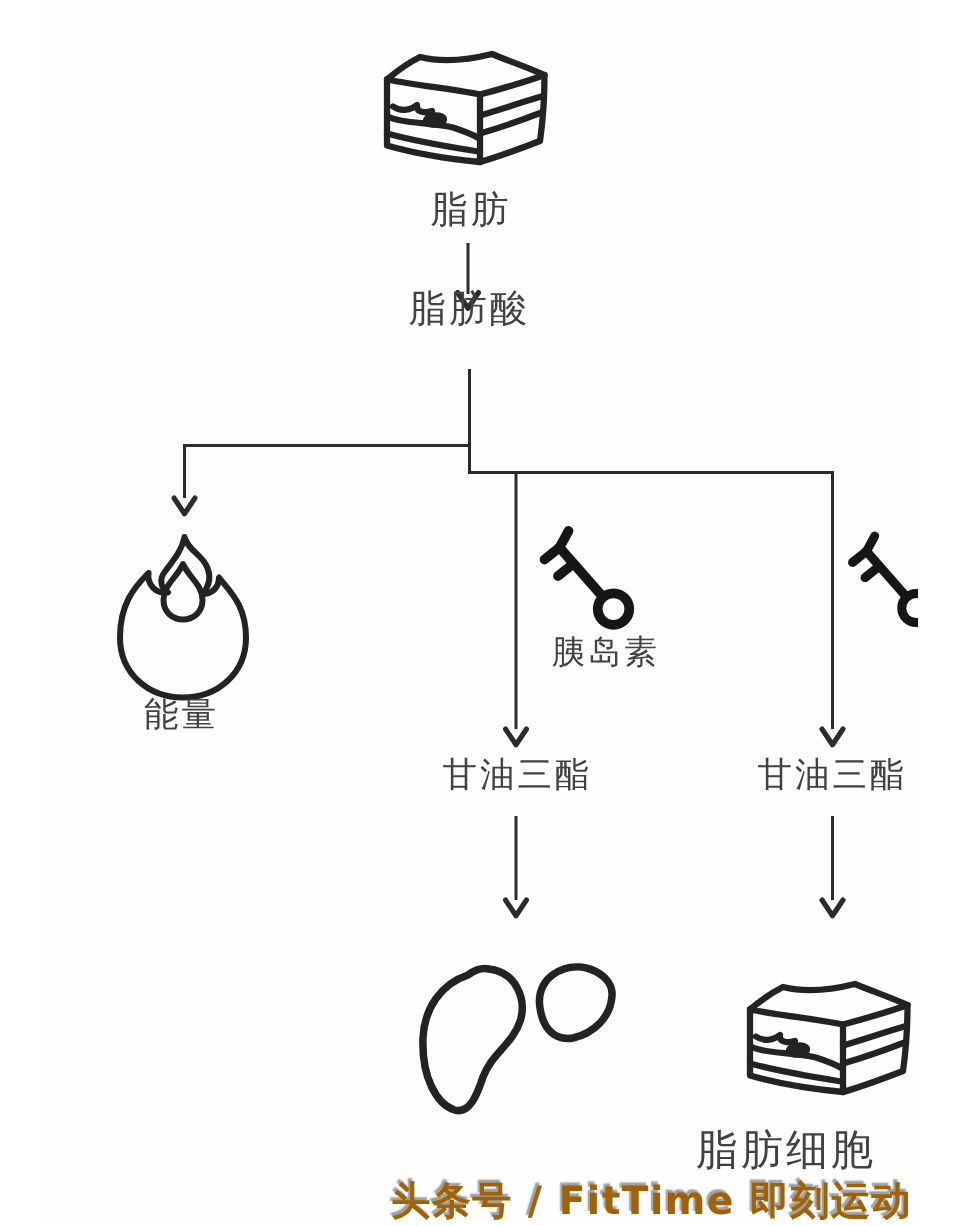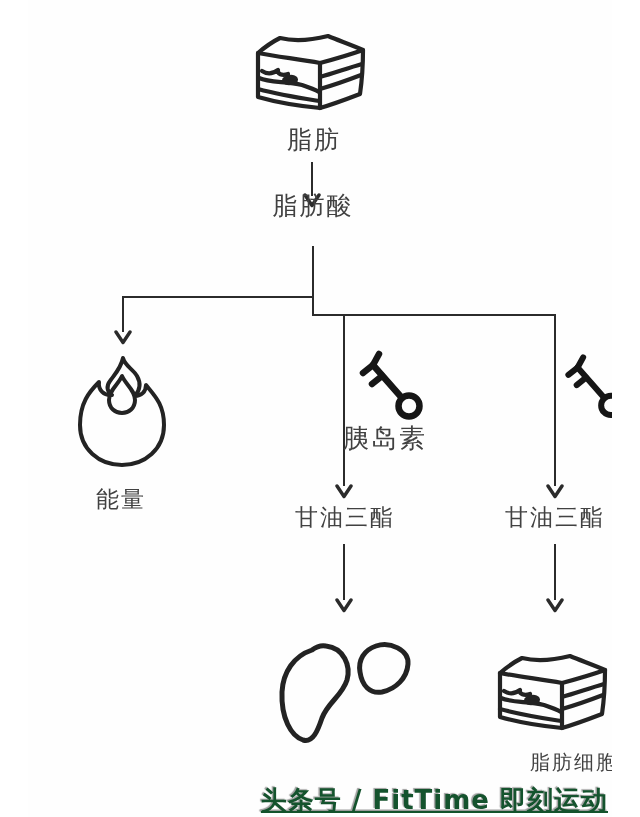--- a/index.html
+++ b/index.html
@@ -15,23 +15,22 @@
   }
   .lbl.big{font-size:25px;}
   .line{position:absolute;background:#2b2b2b;}
   .v{width:2px;}
   .h{height:2px;}
   .icon{position:absolute;}
   .head{position:absolute;width:18px;height:15px;}
   .watermark{
     position:absolute;right:4px;top:783px;
     font-size:26px;font-weight:bold;letter-spacing:1px;
-    color:#14532d;
+    color:#a16207;
     text-shadow:-1.5px -1.5px 1px #9e9e9e, 1.5px 1.5px 1px #ffffff;
-    text-decoration:underline;
   }
 </style>
 </head>
 <body>
 
 <div class="stage">
 
   <svg class="icon" style="left:224px;top:28px" width="122" height="86" viewBox="0 0 122 86">
     <g fill="none" stroke="#232323" stroke-width="4.2" stroke-linecap="round" stroke-linejoin="round">
       <path d="M6,25 C13,19 20,14 28,10 C44,14 60,12 76,8 C88,13 100,17 111,22 C97,27 83,31 68,35 C47,31 26,29 6,25 Z"></path>
@@ -71,33 +70,33 @@
     <path d="M2,2 L9,12.5 L16,2" fill="none" stroke="#2b2b2b" stroke-width="3.4" stroke-linecap="round" stroke-linejoin="round"></path>
   </svg>
 
   <svg class="icon" style="left:44px;top:352px" width="100" height="124" viewBox="0 0 100 124">
     <g fill="none" stroke="#232323" stroke-width="4" stroke-linecap="round" stroke-linejoin="round">
       <path d="M51,6 C49,16 43,22 38,29 C34,34 35,40 40,43 C32,44 26,38 27,30 C17,40 8,51 8,73 C8,97 27,113 50,113 C73,113 92,97 92,73 C92,52 82,43 74,33 C74,40 69,44 63,44 C68,38 69,31 65,24 C61,17 53,14 51,6 Z"></path>
       <path d="M50,24 C46,33 37,38 37,48 C37,56 43,61 50,61 C57,61 63,56 63,48 C63,38 54,33 50,24 Z"></path>
     </g>
   </svg>
 
-  <div class="lbl" style="left:93px;top:486px">能量</div>
+  <div class="lbl" style="left:93px;top:464px">能量</div>
 
   <svg class="icon" style="left:330px;top:346px" width="72" height="78" viewBox="0 0 72 78">
     <g fill="none" stroke="#161616" stroke-width="6.5" stroke-linecap="round" stroke-linejoin="round">
       <circle cx="51" cy="60" r="10.5"></circle>
       <path d="M44,52 L15,19"></path>
       <path d="M15,19 L21,8"></path>
       <path d="M15,19 L5,27"></path>
       <path d="M24,30 L14,38"></path>
     </g>
   </svg>
 
-  <div class="lbl" style="left:357px;top:423px;font-size:26px">胰岛素</div>
+  <div class="lbl" style="left:376px;top:423px;font-size:22px">胰岛素</div>
 
   <svg class="icon" style="left:534px;top:350px" width="70" height="72" viewBox="0 0 72 78">
     <g fill="none" stroke="#161616" stroke-width="6.5" stroke-linecap="round" stroke-linejoin="round">
       <circle cx="51" cy="60" r="10.5"></circle>
       <path d="M44,52 L15,19"></path>
       <path d="M15,19 L21,8"></path>
       <path d="M15,19 L5,27"></path>
       <path d="M24,30 L14,38"></path>
     </g>
   </svg>
@@ -131,17 +130,17 @@
       <path d="M111,22 C111,37 110,52 108,66 C95,71 82,76 68,80"></path>
       <path d="M6,61 C28,67 48,70 67,73"></path>
       <path d="M7,50 C18,55 34,53 50,57 C56,59 62,61 67,64"></path>
       <path d="M10,43 C16,47 22,45 26,42 C25,46 30,48 36,46"></path>
       <path d="M68,49 C82,45 96,40 110,36"></path>
       <path d="M68,61 C82,57 96,52 109,47"></path>
       <ellipse cx="38" cy="52" rx="6" ry="3" fill="#232323" transform="rotate(-6 38 52)"></ellipse>
     </g>
   </svg>
 
-  <div class="lbl big" style="left:546px;top:750px;font-size:20px">脂肪细胞</div>
+  <div class="lbl big" style="left:496px;top:750px;font-size:28px">脂肪细胞</div>
 
   <div class="watermark">头条号 / FitTime 即刻运动</div>
 
 </div>
 
 </body></html>

